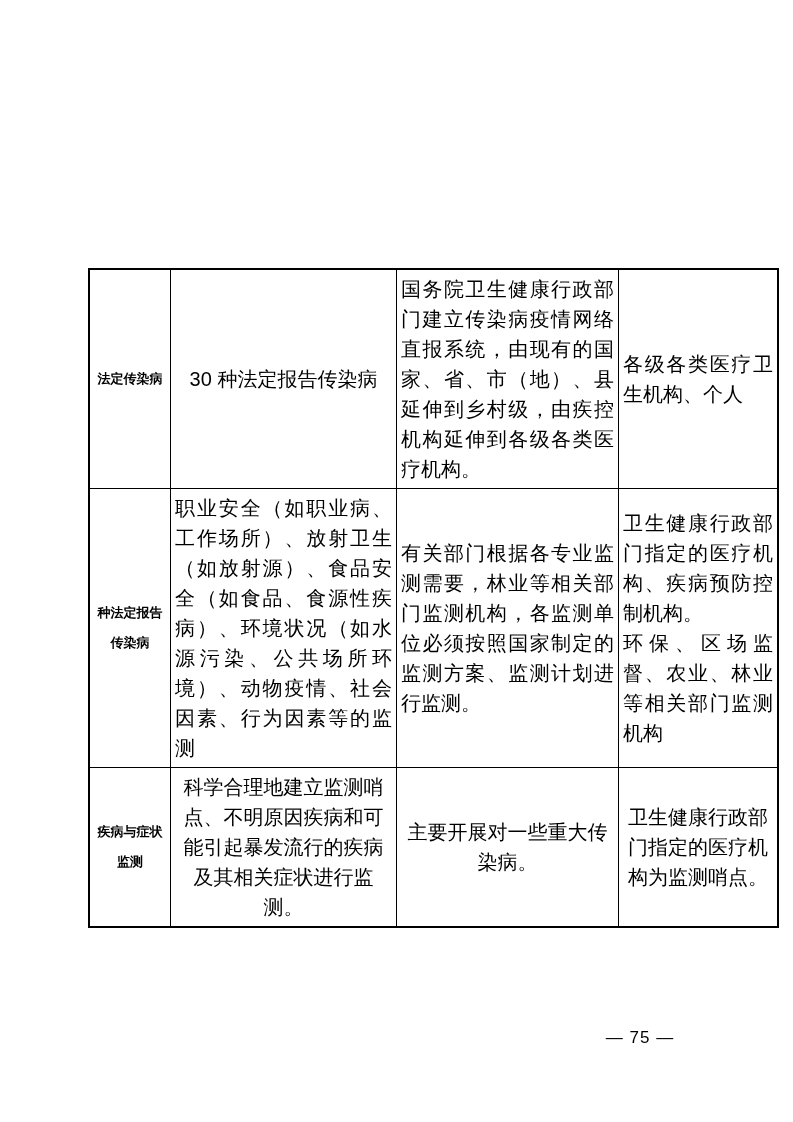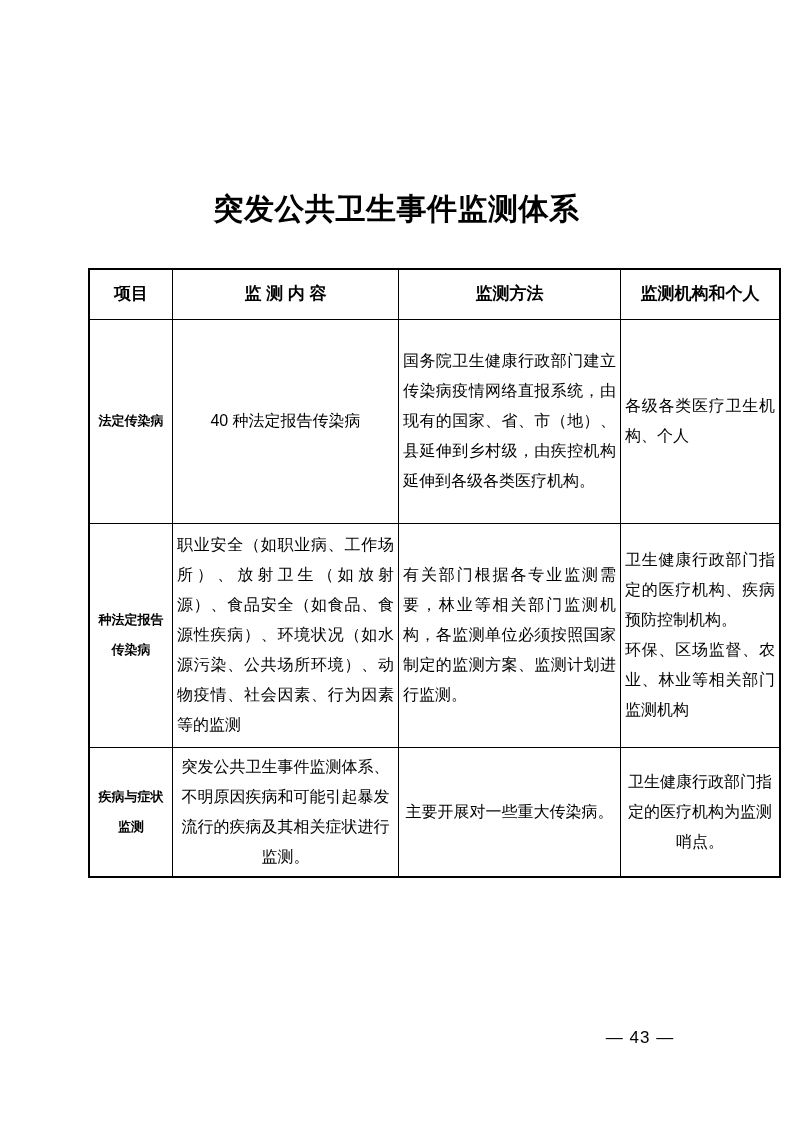--- a/index.html
+++ b/index.html
@@ -39,21 +39,21 @@
     display: table;
     table-layout: fixed;
     border-collapse: collapse;
     border: 2px solid #000000;
   }
   .tr { display: table-row; }
   .th, .td {
     display: table-cell;
     border: 1px solid #000000;
     vertical-align: middle;
-    font-size: 16px;
+    font-size: 20px;
     line-height: 30px;
     padding: 4px 4px;
     white-space: pre-line;
     overflow: hidden;
   }
   .th {
     font-size: 17px;
     font-weight: bold;
     text-align: center;
     white-space: normal;
@@ -87,50 +87,43 @@
     text-align: center;
     font-size: 17px;
     letter-spacing: 1px;
   }
 </style>
 </head>
 <body>
 
 <div class="page">
 
-  <h1 class="doc-title">突发公共卫生事件监测体系</h1>
 
   <div class="monitor-table">
 
-    <div class="tr row-head">
-      <div class="th c1">项目</div>
-      <div class="th c2">监 测 内 容</div>
-      <div class="th c3">监测方法</div>
-      <div class="th c4">监测机构和个人</div>
-    </div>
 
     <div class="tr row-1">
       <div class="td c1 item-cell">法定传染病</div>
-      <div class="td c2 center-cell">40 种法定报告传染病</div>
+      <div class="td c2 center-cell">30 种法定报告传染病</div>
       <div class="td c3 just">国务院卫生健康行政部门建立传染病疫情网络直报系统，由现有的国家、省、市（地）、县延伸到乡村级，由疾控机构延伸到各级各类医疗机构。</div>
       <div class="td c4 just">各级各类医疗卫生机构、个人</div>
     </div>
 
     <div class="tr row-2">
       <div class="td c1 item-cell">种法定报告传染病</div>
       <div class="td c2 just">职业安全（如职业病、工作场所）、放射卫生（如放射源）、食品安全（如食品、食源性疾病）、环境状况（如水源污染、公共场所环境）、动物疫情、社会因素、行为因素等的监测</div>
       <div class="td c3 just">有关部门根据各专业监测需要，林业等相关部门监测机构，各监测单位必须按照国家制定的监测方案、监测计划进行监测。</div>
       <div class="td c4 just">卫生健康行政部门指定的医疗机构、疾病预防控制机构。
 环保、区场监督、农业、林业等相关部门监测机构</div>
     </div>
 
     <div class="tr row-3">
       <div class="td c1 item-cell">疾病与症状监测</div>
-      <div class="td c2 just">突发公共卫生事件监测体系、不明原因疾病和可能引起暴发流行的疾病及其相关症状进行监测。</div>
+      <div class="td c2 just">科学合理地建立监测哨点、不明原因疾病和可能引起暴发流行的疾病及其相关症状进行监测。</div>
       <div class="td c3 just">主要开展对一些重大传染病。</div>
       <div class="td c4 just">卫生健康行政部门指定的医疗机构为监测哨点。</div>
     </div>
 
   </div>
 
-  <div class="page-number">— 43 —</div>
+  <div class="page-number">— 75 —</div>
 
 </div>
 
 </body></html>

